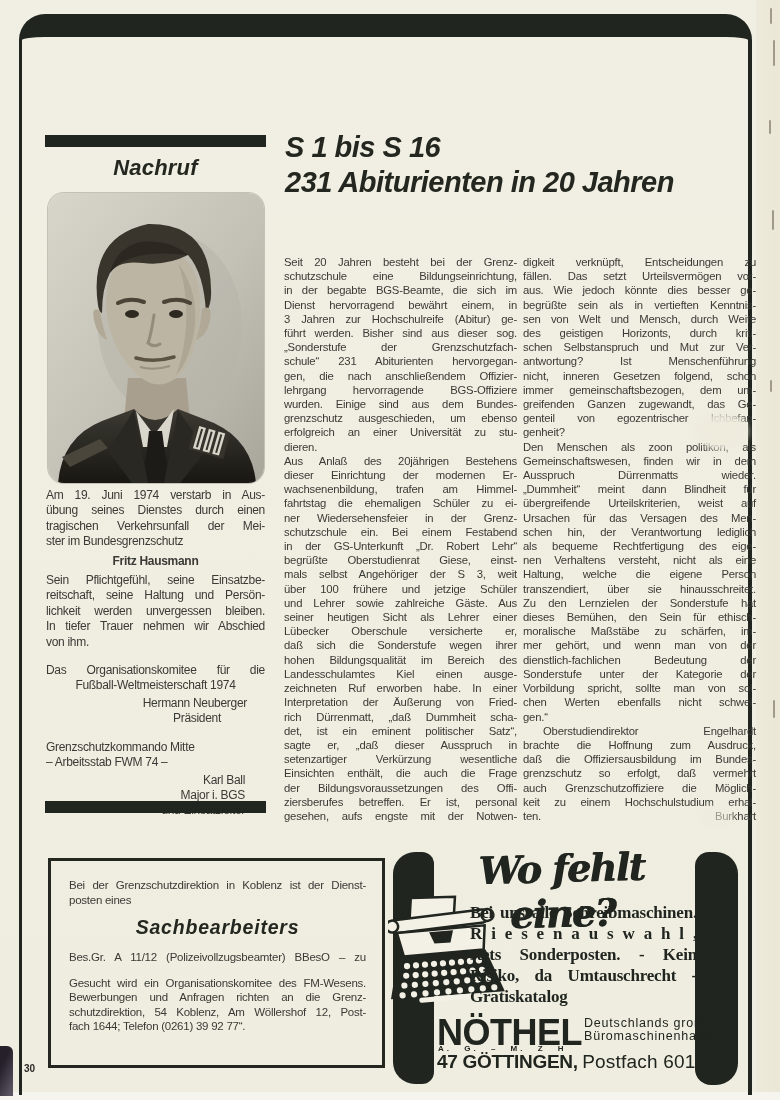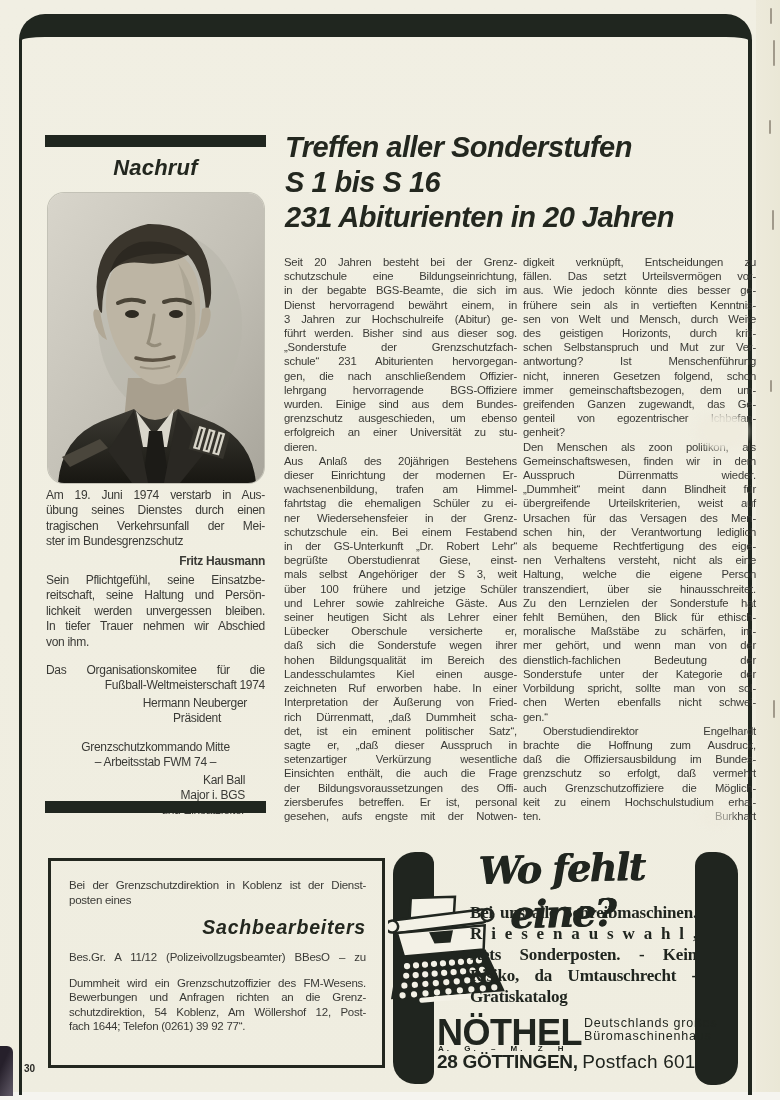--- a/index.html
+++ b/index.html
@@ -19,23 +19,23 @@
   .frame{position:absolute;left:19px;top:14px;width:726px;height:1058px;
          border-top:23px solid #20261f;border-left:3px solid #20261f;border-right:4px solid #20261f;
          border-bottom:none;border-radius:26px 26px 0 0;}
   .frame-ext{position:absolute;left:748px;top:1060px;width:4px;height:32px;background:#20261f;}
   .pagenum{position:absolute;left:24px;top:1063px;font-weight:bold;font-size:10px;color:#2a2a26;}
   
   .tblock{margin:0;}
   .tline{min-height:1em;}
   .jfull{text-align:justify;text-align-last:justify;}
   .jlast{text-align:justify;text-align-last:left;}
-  .center{text-align:right;}
+  .center{text-align:center;}
   .right{text-align:right;}
-  .left{text-align:center;}
+  .left{text-align:left;}
   .sig{display:flex;justify-content:space-between;}
   
   .obit-bar{position:absolute;left:45px;width:221px;height:12px;background:#20261f;}
   .obit-title{position:absolute;left:46px;top:155px;width:219px;text-align:center;
               font-style:italic;font-weight:bold;font-size:22px;color:#23271f;letter-spacing:0.2px;}
   .photo{position:absolute;left:48px;top:193px;width:216px;height:290px;border-radius:16px;
          overflow:hidden;box-shadow:0 0 0 1px rgba(60,60,50,.25);}
   .obit-text{position:absolute;left:46px;top:488px;width:219px;
              font-size:12px;line-height:15.4px;letter-spacing:-0.3px;color:#3a3a36;}
   
@@ -178,21 +178,20 @@
       </div>
       <div class="tblock" style="margin-top: 2px; padding-right: 20px;">
         <div class="tline right">Karl Ball</div>
         <div class="tline right">Major i. BGS</div>
         <div class="tline right">und Einsatzleiter</div>
       </div>
     </div>
   <div class="obit-bar" style="top:801px;"></div>
 
   <div class="headline">
-    <div>Treffen aller Sonderstufen</div>
     <div>S 1 bis S 16</div>
     <div>231 Abiturienten in 20 Jahren</div>
   </div>
 
   <div class="col col1">
       <div class="tblock">
         <div class="tline jfull">Seit 20 Jahren besteht bei der Grenz-</div>
         <div class="tline jfull">schutzschule eine Bildungseinrichtung,</div>
         <div class="tline jfull">in der begabte BGS-Beamte, die sich im</div>
         <div class="tline jfull">Dienst hervorragend bewährt einem, in</div>
@@ -234,21 +233,21 @@
         <div class="tline jfull">der Bildungsvoraussetzungen des Offi-</div>
         <div class="tline jfull">ziersberufes betreffen. Er ist, personal</div>
         <div class="tline jfull">gesehen, aufs engste mit der Notwen-</div>
       </div>
     </div>
   <div class="col col2">
       <div class="tblock">
         <div class="tline jfull">digkeit verknüpft, Entscheidungen zu</div>
         <div class="tline jfull">fällen. Das setzt Urteilsvermögen vor-</div>
         <div class="tline jfull">aus. Wie jedoch könnte dies besser ge-</div>
-        <div class="tline jfull">frühere sein als in vertieften Kenntnis-</div>
+        <div class="tline jfull">begrüßte sein als in vertieften Kenntnis-</div>
         <div class="tline jfull">sen von Welt und Mensch, durch Weite</div>
         <div class="tline jfull">des geistigen Horizonts, durch kriti-</div>
         <div class="tline jfull">schen Selbstanspruch und Mut zur Ver-</div>
         <div class="tline jfull">antwortung? Ist Menschenführung</div>
         <div class="tline jfull">nicht, inneren Gesetzen folgend, schon</div>
         <div class="tline jfull">immer gemeinschaftsbezogen, dem um-</div>
         <div class="tline jfull">greifenden Ganzen zugewandt, das Ge-</div>
         <div class="tline jfull">genteil von egozentrischer Ichbefan-</div>
         <div class="tline jlast">genheit?</div>
       </div>
@@ -258,21 +257,21 @@
         <div class="tline jfull">Ausspruch Dürrenmatts wieder.</div>
         <div class="tline jfull">„Dummheit“ meint dann Blindheit für</div>
         <div class="tline jfull">übergreifende Urteilskriterien, weist auf</div>
         <div class="tline jfull">Ursachen für das Versagen des Men-</div>
         <div class="tline jfull">schen hin, der Verantwortung lediglich</div>
         <div class="tline jfull">als bequeme Rechtfertigung des eige-</div>
         <div class="tline jfull">nen Verhaltens versteht, nicht als eine</div>
         <div class="tline jfull">Haltung, welche die eigene Person</div>
         <div class="tline jfull">transzendiert, über sie hinausschreitet.</div>
         <div class="tline jfull">Zu den Lernzielen der Sonderstufe hat</div>
-        <div class="tline jfull">fehlt Bemühen, den Blick für ethisch-</div>
+        <div class="tline jfull">dieses Bemühen, den Sein für ethisch-</div>
         <div class="tline jfull">moralische Maßstäbe zu schärfen, im-</div>
         <div class="tline jfull">mer gehört, und wenn man von der</div>
         <div class="tline jfull">dienstlich-fachlichen Bedeutung der</div>
         <div class="tline jfull">Sonderstufe unter der Kategorie der</div>
         <div class="tline jfull">Vorbildung spricht, sollte man von sol-</div>
         <div class="tline jfull">chen Werten ebenfalls nicht schwei-</div>
         <div class="tline jlast">gen.“</div>
       </div>
       <div class="tblock">
         <div class="tline jfull" style="text-indent: 20px;">Oberstudiendirektor Engelhardt</div>
@@ -298,21 +297,21 @@
         <div class="tline jfull">Bei der Grenzschutzdirektion in Koblenz ist der Dienst-</div>
         <div class="tline jlast">posten eines</div>
       </div>
       <div class="tblock jobtitle" style="margin-top: 9px;">
         <div class="tline center">Sachbearbeiters</div>
       </div>
       <div class="tblock" style="margin-top: 11px;">
         <div class="tline jfull">Bes.Gr. A 11/12 (Polizeivollzugsbeamter) BBesO – zu</div>
       </div>
       <div class="tblock" style="margin-top: 11px;">
-        <div class="tline jfull">Dummheit wird ein Grenzschutzoffizier des FM-Wesens.</div>
+        <div class="tline jfull">Gesucht wird ein Organisationskomitee des FM-Wesens.</div>
         <div class="tline jfull">Bewerbungen und Anfragen richten an die Grenz-</div>
         <div class="tline jfull">schutzdirektion, 54 Koblenz, Am Wöllershof 12, Post-</div>
         <div class="tline jlast">fach 1644; Telefon (0261) 39 92 77“.</div>
       </div>
     </div>
 
   <div class="tw-bar tw-bar-l"></div>
   <div class="tw-bar tw-bar-r"></div>
   <div class="tw-head">Wo fehlt eine?</div>
 
@@ -379,17 +378,17 @@
       </div>
     </div>
 
   <div class="brand">NÖTHEL</div>
   <div class="brand-sub">A. G. – M. Z H</div>
   <div class="tagline">
     <div>Deutschlands großes</div>
     <div>Büromaschinenhaus</div>
   </div>
   <div class="cityline">
-    <span class="c1">28 GÖTTINGEN,</span>
+    <span class="c1">47 GÖTTINGEN,</span>
     <span class="c2">Postfach 601</span>
   </div>
 
 </div>
 
 </body></html>

